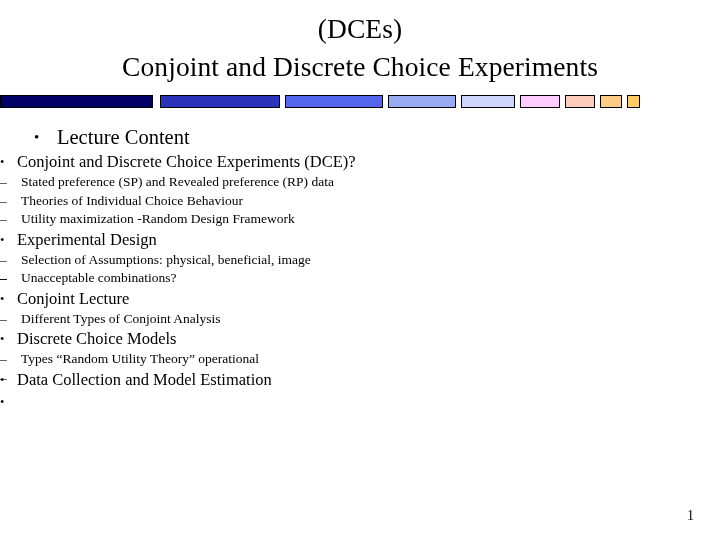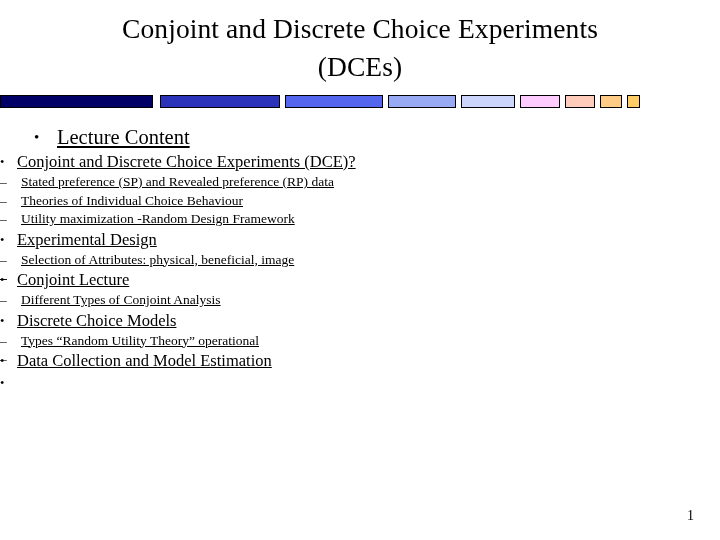--- a/index.html
+++ b/index.html
@@ -72,21 +72,20 @@
     white-space: nowrap;
   }
   li.item > .marker {
     position: absolute;
     left: 0;
     top: 0;
     text-align: left;
   }
   li.item > .txt {
     display: inline-block;
-    text-decoration: underline;
   }
 
   
   .l1 > li.item {
     margin-left: 34px;
     font-size: 20.5px;
     line-height: 27px;
     padding-left: 23px;
   }
   .l1 > li.item > .marker {
@@ -130,22 +129,22 @@
     font-size: 14px;
     line-height: 16px;
   }
 </style>
 </head>
 <body>
 
 <div class="slide">
 
   <div class="title-block">
+    <div class="title-line">(DCEs)</div>
     <div class="title-line">Conjoint and Discrete Choice Experiments</div>
-    <div class="title-line">(DCEs)</div>
   </div>
 
   <div class="colorbar" id="colorbar">
       <div class="cb-seg" style="left: 0px; width: 153px; background: rgb(0, 0, 102);"></div>
       <div class="cb-seg" style="left: 160px; width: 120px; background: rgb(43, 51, 187);"></div>
       <div class="cb-seg" style="left: 285px; width: 98px; background: rgb(85, 102, 238);"></div>
       <div class="cb-seg" style="left: 388px; width: 68px; background: rgb(153, 170, 245);"></div>
       <div class="cb-seg" style="left: 461px; width: 54px; background: rgb(204, 213, 251);"></div>
       <div class="cb-seg" style="left: 520px; width: 40px; background: rgb(255, 204, 255);"></div>
       <div class="cb-seg" style="left: 565px; width: 30px; background: rgb(255, 204, 187);"></div>
@@ -158,24 +157,24 @@
         <li class="item"><span class="marker">•</span><span class="txt">Lecture Content</span></li>
         <ul class="lvl l2">
           <li class="item"><span class="marker">•</span><span class="txt">Conjoint and Discrete Choice Experiments (DCE)?</span></li>
           <ul class="lvl l3">
             <li class="item"><span class="marker">–</span><span class="txt">Stated preference (SP) and Revealed preference (RP) data</span></li>
             <li class="item"><span class="marker">–</span><span class="txt">Theories of Individual Choice Behaviour</span></li>
             <li class="item"><span class="marker">–</span><span class="txt">Utility maximization -Random Design Framework</span></li>
           </ul>
           <li class="item"><span class="marker">•</span><span class="txt">Experimental Design</span></li>
           <ul class="lvl l3">
-            <li class="item"><span class="marker">–</span><span class="txt">Selection of Attributes: physical, beneficial, image</span></li>
+            <li class="item"><span class="marker">–</span><span class="txt">Selection of Assumptions: physical, beneficial, image</span></li>
             <li class="item"><span class="marker">–</span></li>
             <li class="item"><span class="marker">–</span></li>
-            <li class="item"><span class="marker">–</span></li>
+            <li class="item"><span class="marker">–</span><span class="txt">Unacceptable combinations?</span></li>
           </ul>
           <li class="item"><span class="marker">•</span><span class="txt">Conjoint Lecture</span></li>
           <ul class="lvl l3">
             <li class="item"><span class="marker">–</span><span class="txt">Different Types of Conjoint Analysis</span></li>
           </ul>
           <li class="item"><span class="marker">•</span><span class="txt">Discrete Choice Models</span></li>
           <ul class="lvl l3">
             <li class="item"><span class="marker">–</span><span class="txt">Types “Random Utility Theory” operational</span></li>
             <li class="item"><span class="marker">–</span></li>
           </ul>

